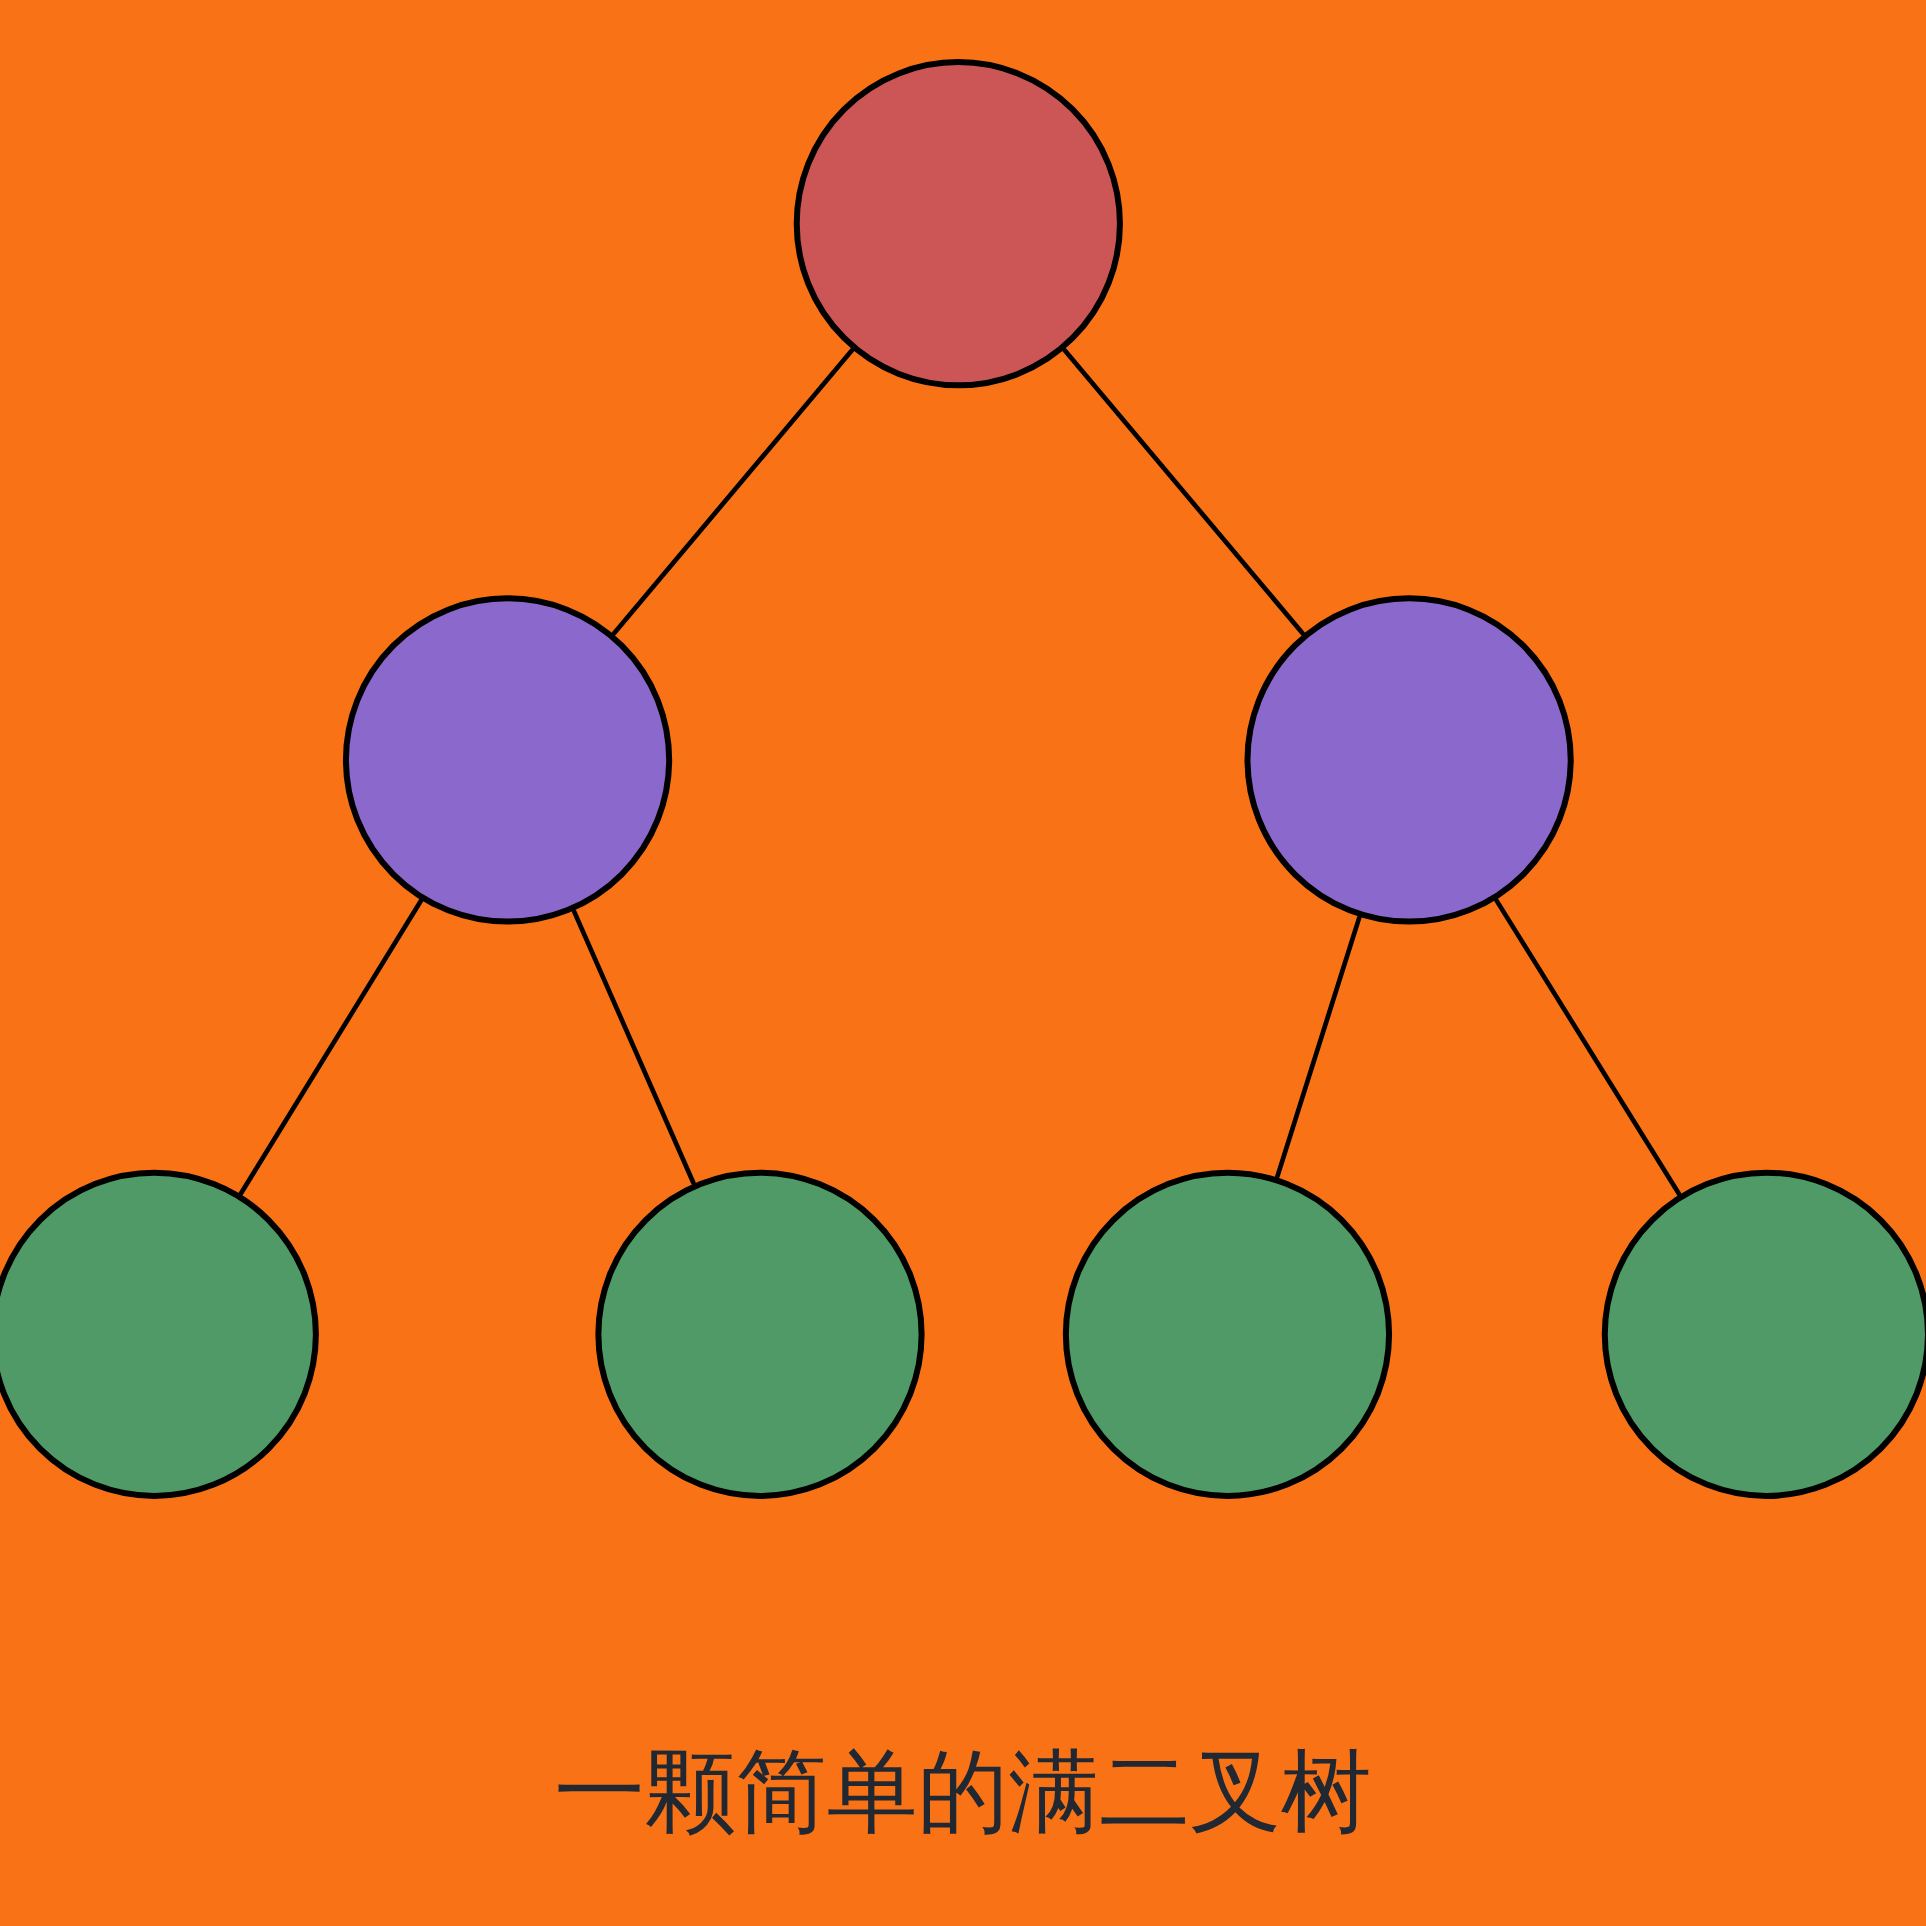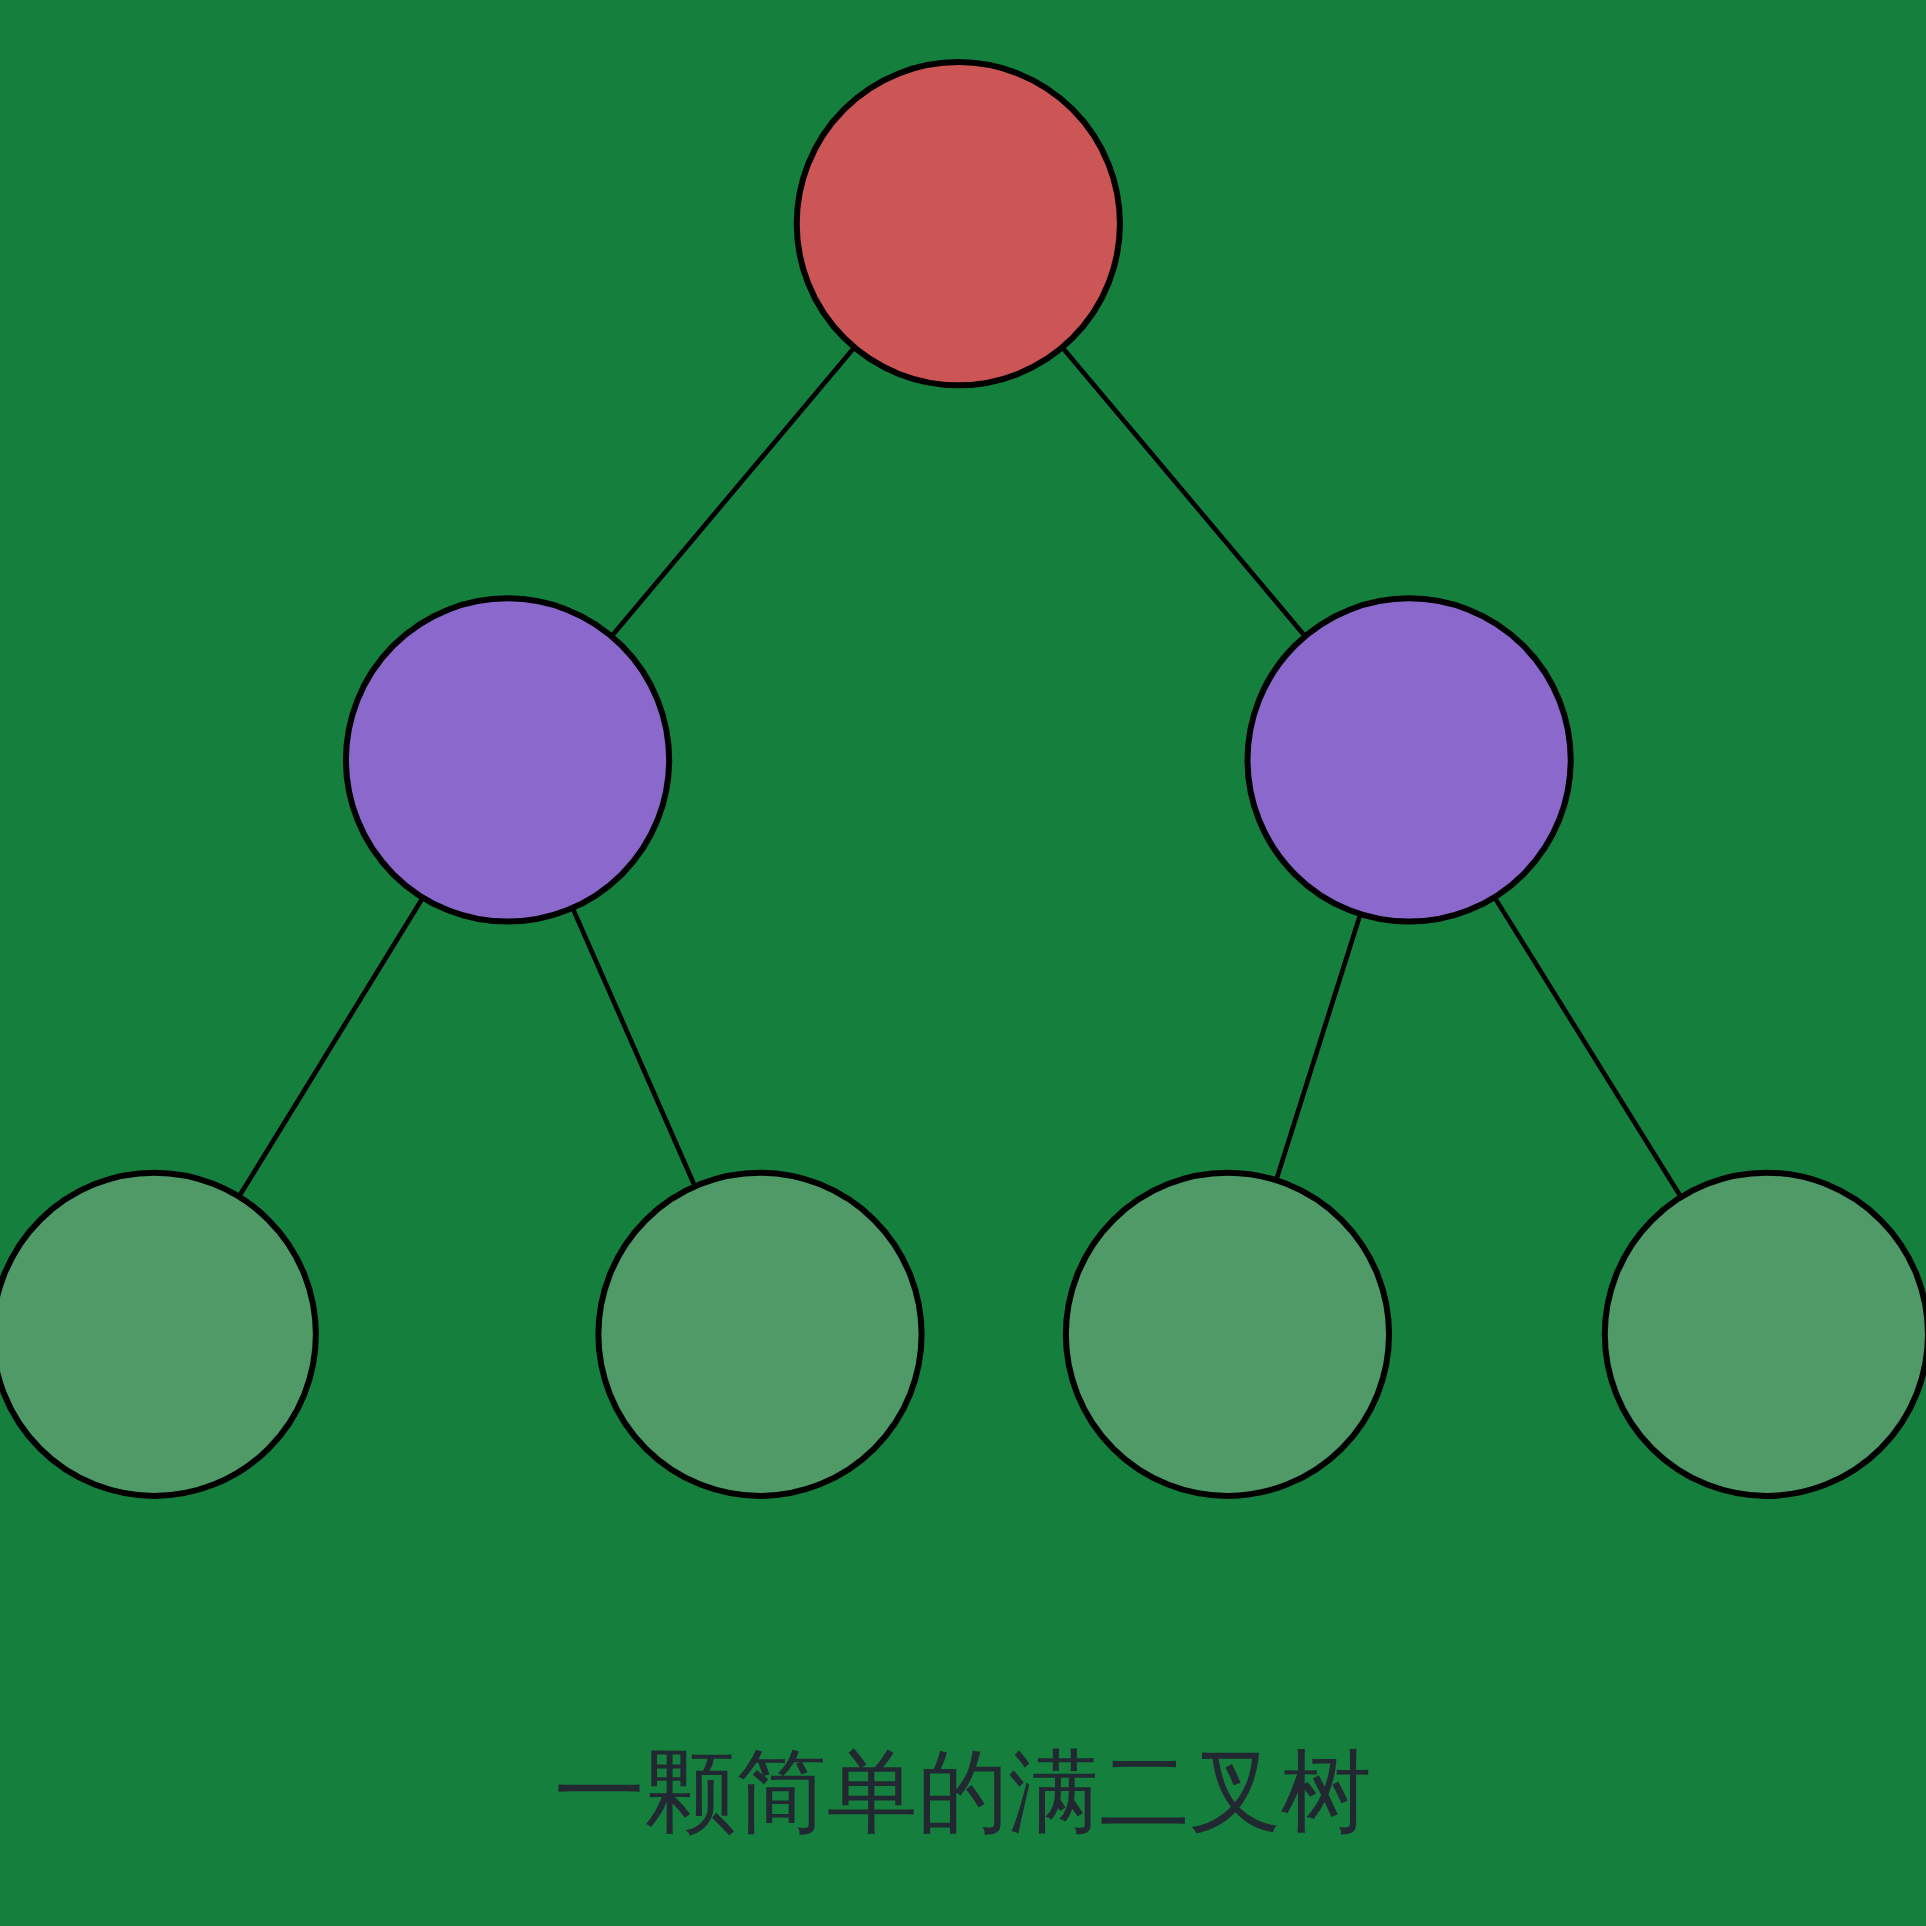--- a/index.html
+++ b/index.html
@@ -42,21 +42,21 @@
     fill: #222831;
     font-family: "Liberation Sans", "DejaVu Sans", sans-serif;
     font-size: 136px;
     text-anchor: middle;
     dominant-baseline: alphabetic;
   }
 </style>
 </head>
 <body style="background: rgb(255, 255, 255);">
 
-<div id="canvas-wrap" style="background: #15803d;">
+<div id="canvas-wrap" style="background: #f97316;">
   <svg id="tree-svg" viewBox="0 0 2884 2884" xmlns="http://www.w3.org/2000/svg">
     <g id="edges-layer">
         <line x1="1275.4218398746473" y1="524.838907526901" x2="919.5781601253527" y2="948.161092473099" class="edge-line" stroke="#000000" stroke-width="7"></line>
         <line x1="1594.5781601253527" y1="524.838907526901" x2="1950.4218398746473" y2="948.161092473099" class="edge-line" stroke="#000000" stroke-width="7"></line>
         <line x1="630.064953911893" y1="1349.2365588577923" x2="360.935046088107" y2="1786.7634411422077" class="edge-line" stroke="#000000" stroke-width="7"></line>
         <line x1="859.7906980565969" y1="1365.0370379065432" x2="1038.209301943403" y2="1770.9629620934568" class="edge-line" stroke="#000000" stroke-width="7"></line>
         <line x1="2035.2141584075152" y1="1374.4552344468266" x2="1912.7858415924848" y2="1761.5447655531734" class="edge-line" stroke="#000000" stroke-width="7"></line>
         <line x1="2240.9992542752484" y1="1348.5782405172217" x2="2514.0007457247516" y2="1787.4217594827783" class="edge-line" stroke="#000000" stroke-width="7"></line>
       </g>
     <g id="nodes-layer">

